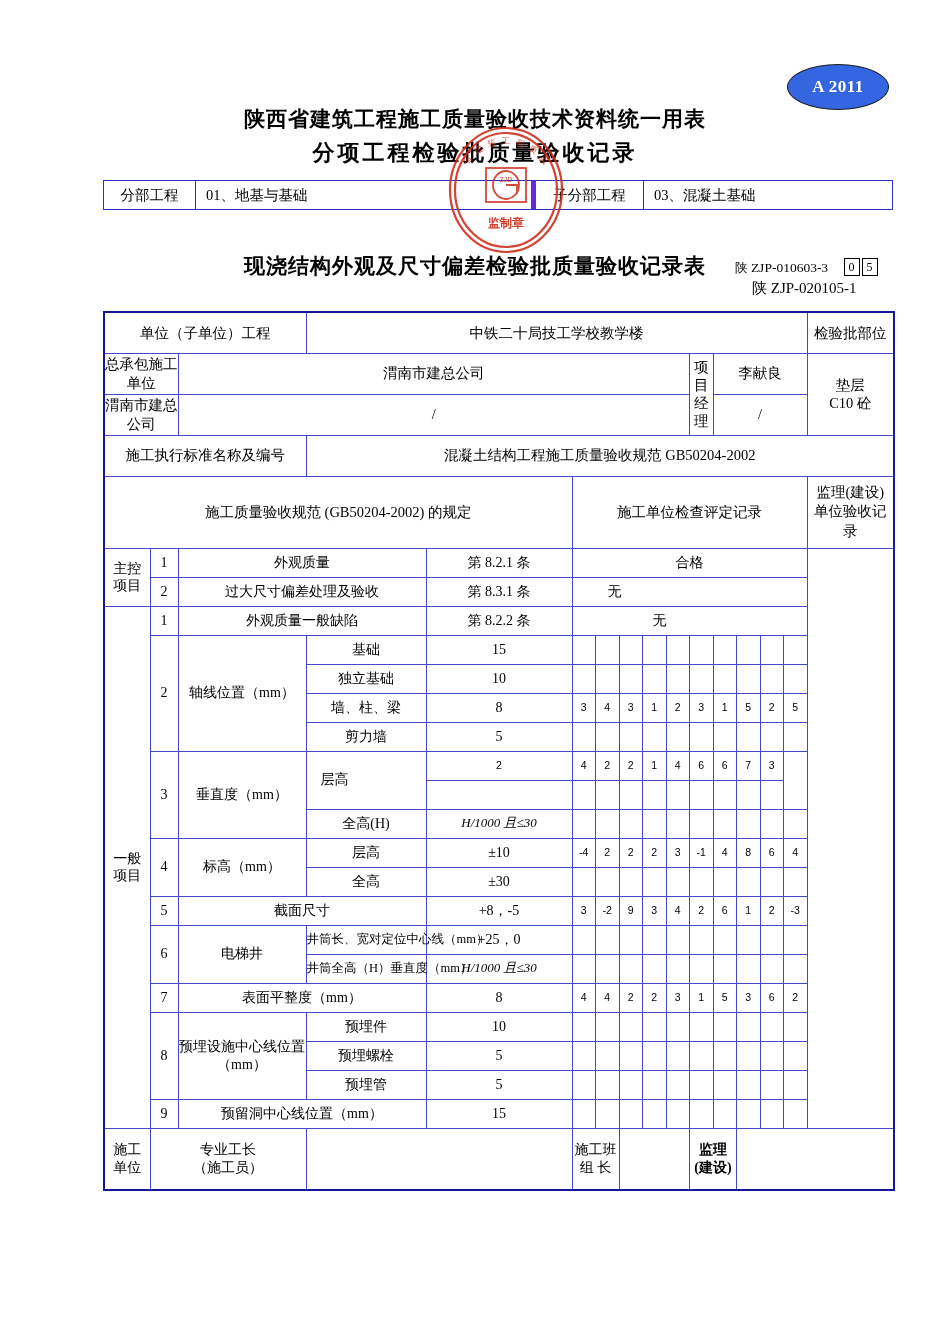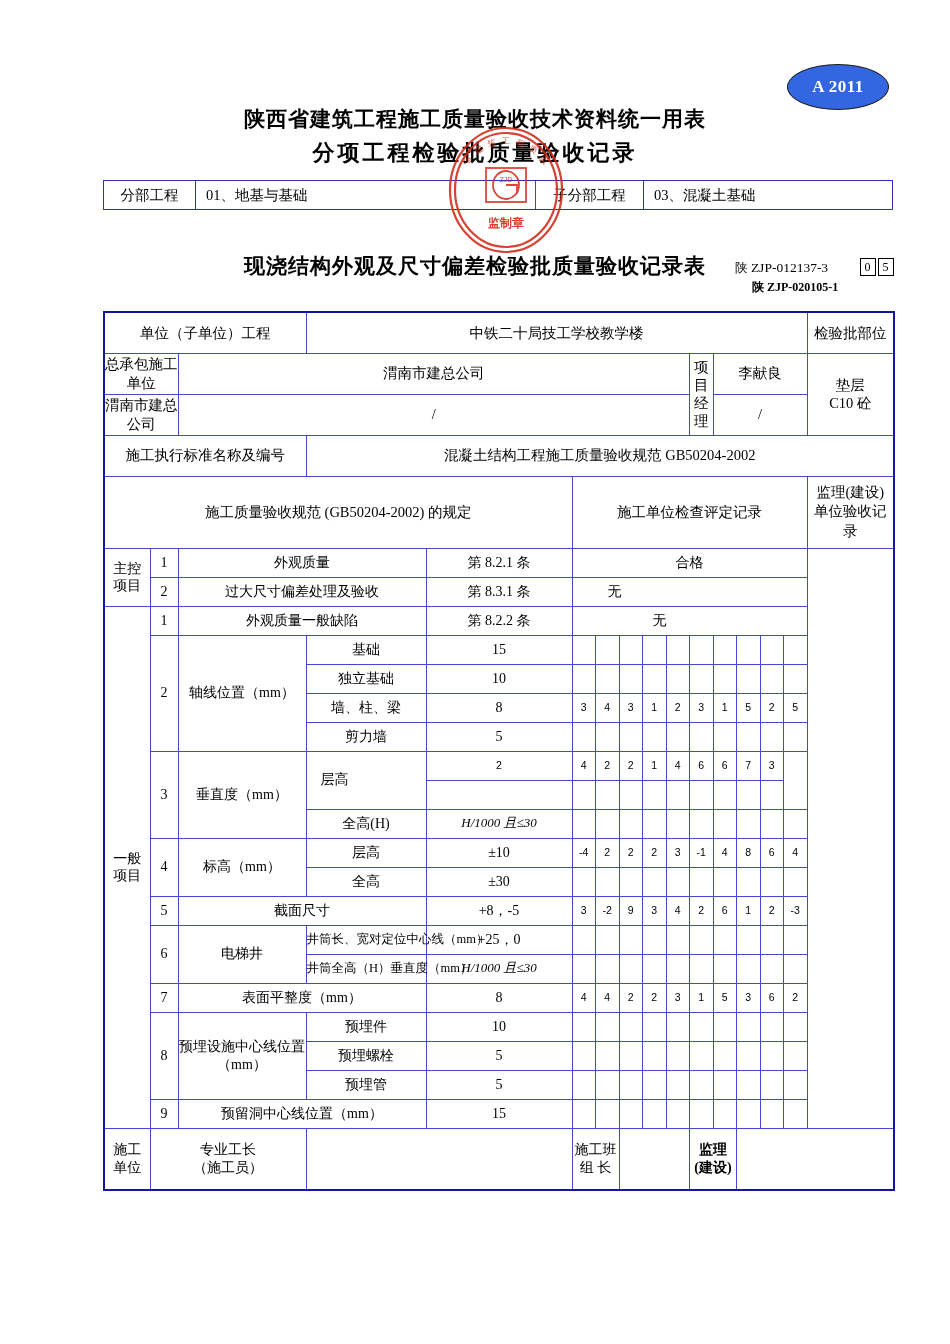--- a/index.html
+++ b/index.html
@@ -28,36 +28,36 @@
   .t2{top:138px;font-size:22px;letter-spacing:3px;}
 
   
   .toptable{
     position:absolute;left:103px;top:180px;width:790px;height:30px;
     border:1.6px solid #2b30c8;box-sizing:border-box;display:flex;
     font-size:14.5px;
   }
   .toptable .c{display:flex;align-items:center;box-sizing:border-box;height:100%;}
   .tt-lbl{width:92px;justify-content:center;border-right:1px solid #2b30c8;}
-  .tt-val{width:340px;padding-left:10px;border-right:1px solid #6d28d9;}
+  .tt-val{width:340px;padding-left:10px;border-right:5px solid #6d28d9;}
   .tt-lbl2{width:108px;justify-content:center;border-right:1px solid #2b30c8;}
   .tt-val2{flex:1;padding-left:10px;}
 
   
   .stamp{position:absolute;left:442px;top:126px;width:128px;height:128px;pointer-events:none;}
 
   
   .sect{position:absolute;left:0;top:252px;width:950px;text-align:center;}
   .sect .main{font-size:21px;font-weight:bold;letter-spacing:1px;}
   .codes{position:absolute;left:735px;top:256px;font-size:13.5px;line-height:22px;}
   .codes .shan{font-size:12.5px;}
-  .boxpair{display:inline-block;margin-left:28px;vertical-align:1px;}
+  .boxpair{display:inline-block;margin-left:12px;vertical-align:1px;}
   .boxpair i{display:inline-block;width:14px;height:16px;border:1px solid #000;
     font-style:normal;font-size:12px;text-align:center;line-height:16px;margin-right:2px;}
-  .codes2{position:absolute;left:752px;top:279px;font-size:12px;font-weight:bold;}
+  .codes2{position:absolute;left:752px;top:279px;font-size:15px;}
 
   
   table.main{
     position:absolute;left:103px;top:311px;width:790px;
     border-collapse:collapse;table-layout:fixed;
     font-size:14px;
   }
   table.main td{
     border:1px solid #4448cf;
     text-align:center;vertical-align:middle;
@@ -117,21 +117,21 @@
       <text transform="rotate(34 64 64)" x="64" y="18" text-anchor="middle">质</text>
       <text transform="rotate(52 64 64)" x="64" y="18" text-anchor="middle">监</text>
     </g>
   </svg>
 
   <div class="sect">
     <span class="main">现浇结构外观及尺寸偏差检验批质量验收记录表</span>
   </div>
   <div class="codes">
     <span class="shan">陕</span>
-    <span>ZJP-012137-3</span>
+    <span>ZJP-010603-3</span>
     <span class="boxpair">
       <i>0</i><i>5</i>
     </span>
   </div>
   <div class="codes2">
     <span class="shan">陕</span>
     <span>ZJP-020105-1</span>
   </div>
 
   <table class="main">

